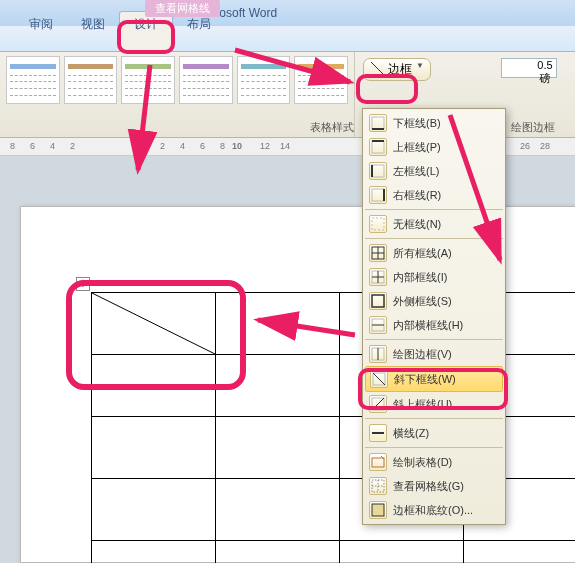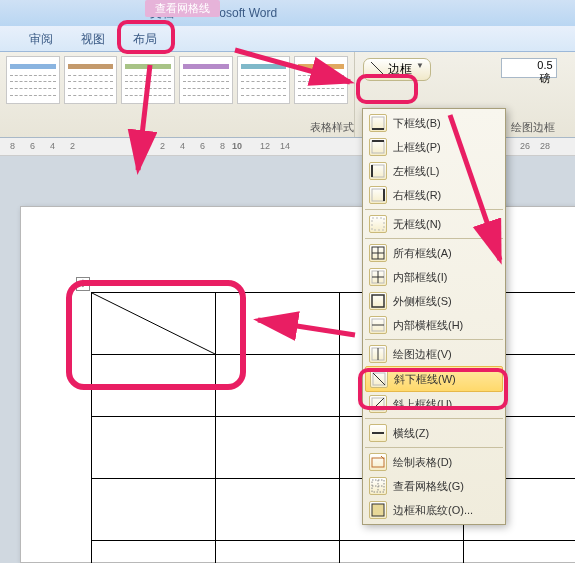--- a/index.html
+++ b/index.html
@@ -1,21 +1,21 @@
 <!DOCTYPE html>
 <html><head>
 <meta charset="utf-8">
 <style>
   * { box-sizing: border-box; margin: 0; padding: 0; font-family: "Microsoft YaHei", "SimSun", sans-serif; }
   body { width: 575px; height: 563px; background: #fff; overflow: hidden; position: relative; font-size: 12px; }
 
   .titlebar { height: 26px; background: linear-gradient(#cfe1f5,#b9d6f2); display:flex; align-items:center; padding-left:150px; color:#3a5a85; gap:6px; }
   .table-tools { position:absolute; left:145px; top:0; background:#e6b3d9; color:#fff; padding:1px 10px; font-size:11px; border-radius:2px; }
   .tabs { height: 26px; background: linear-gradient(#e8f0fb,#d8e8f8); display:flex; align-items:flex-end; padding-left:15px; gap:0; border-bottom:1px solid #9cb8d9; }
-  .tab { padding:4px 14px 3px; color:#3a5a85; cursor:pointer; }
+  .tab { padding:4px 14px 18px; color:#3a5a85; cursor:pointer; }
   .tab.active { background:#f2f0e8; border:1px solid #9cb8d9; border-bottom:none; border-radius:3px 3px 0 0; }
 
   .ribbon { height: 86px; background: linear-gradient(#f2f0e8,#e8e5d8); border-bottom:1px solid #a8b8c8; display:flex; }
   .styles-group { width:355px; padding:4px 6px 2px; position:relative; border-right:1px solid #ccc9ba; }
   .styles-row { display:flex; gap:4px; }
   .style-thumb { width:56px; height:48px; background:#fff; border:1px solid #c8c8c8; display:flex; flex-direction:column; justify-content:space-around; padding:4px 3px; cursor:pointer; }
   .style-thumb .hdr { height:5px; background:#8ab4e0; }
   .style-thumb .row { height:1px; border-top:1px dashed #aaa; }
   .style-thumb.c2 .hdr{background:#c49a6c;} .style-thumb.c3 .hdr{background:#a8c386;}
   .style-thumb.c4 .hdr{background:#b58ac9;} .style-thumb.c5 .hdr{background:#7fb8c9;}
@@ -61,20 +61,21 @@
 <div class="titlebar">
   <span class="table-tools">查看网格线</span>
   <span>文档1</span>
   <span> - </span>
   <span>Microsoft Word</span>
 </div>
 
 <div class="tabs">
   <div class="tab">审阅</div>
   <div class="tab">视图</div>
+  <div class="tab active">设计</div>
   <div class="tab">布局</div>
 </div>
 
 <div class="ribbon">
   <div class="styles-group">
     <div class="styles-row">
       <div class="style-thumb">
           <div class="hdr"></div>
           <div class="row"></div>
           <div class="row"></div>

